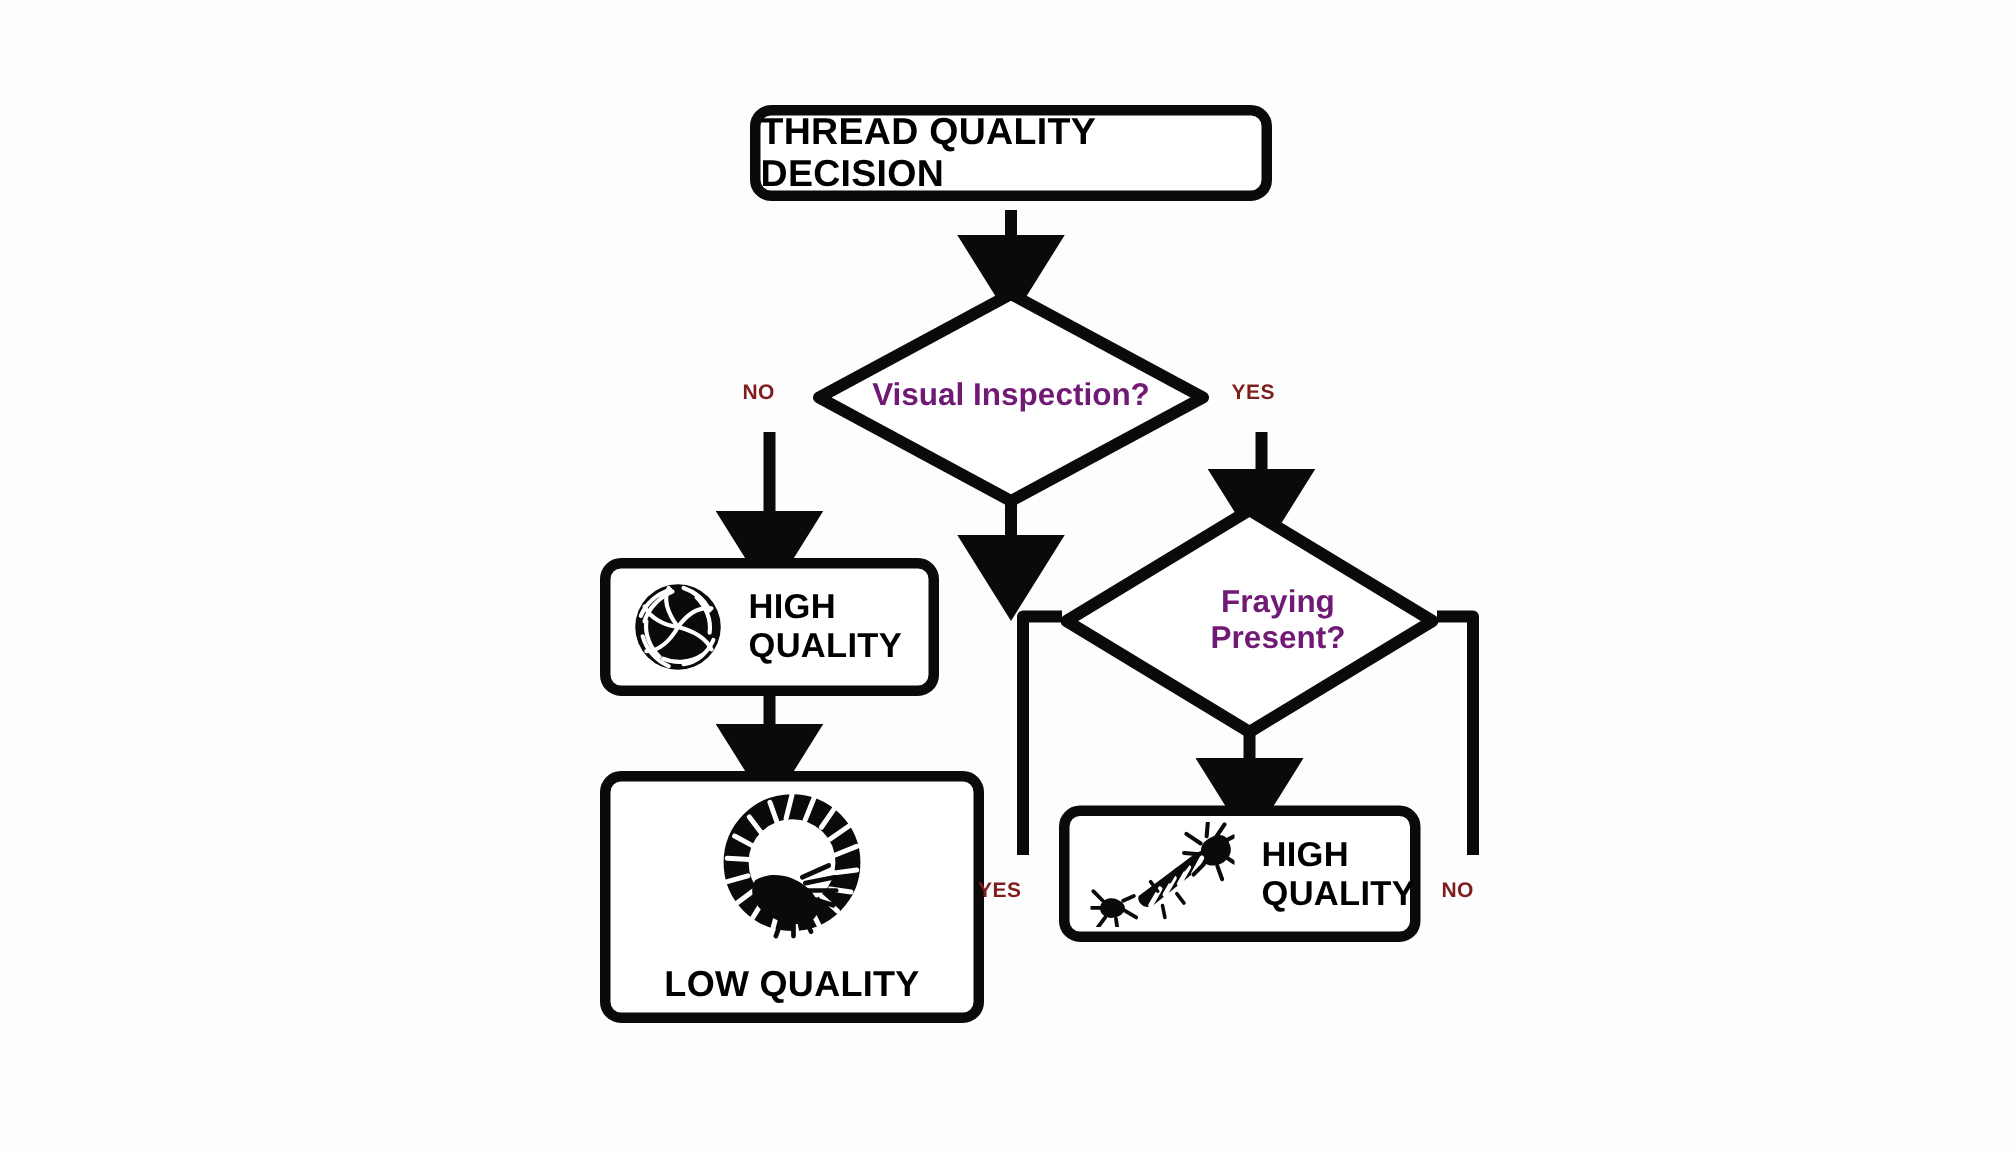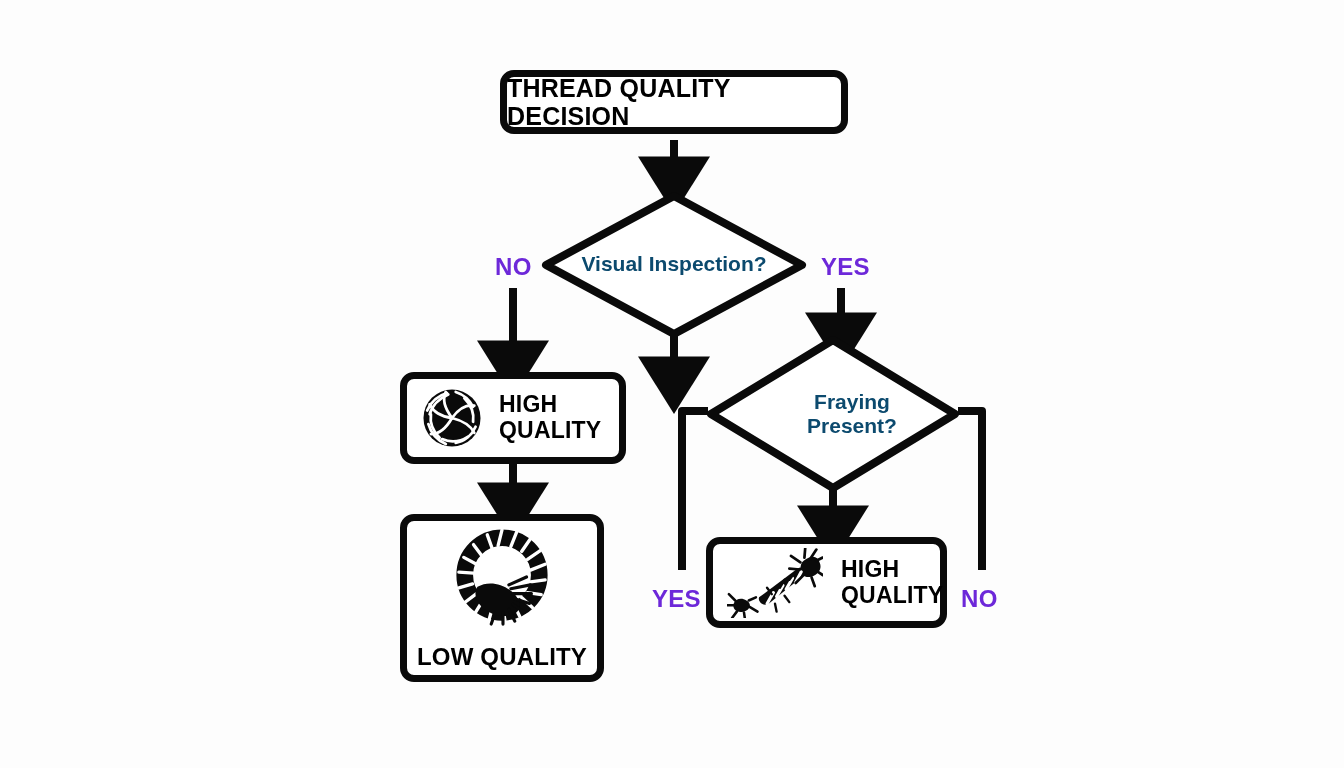--- a/index.html
+++ b/index.html
@@ -35,29 +35,29 @@
   .node-label {
     font-weight: bold;
     color: #000000;
     letter-spacing: 0.2px;
     line-height: 1.12;
     white-space: pre-line;
   }
   .edge-label {
     position: absolute;
     font-weight: bold;
-    color: #6d28d9;
-    font-size: 24px;
+    color: #7f1d1d;
+    font-size: 14px;
     letter-spacing: 0.3px;
     z-index: 6;
   }
   .diamond-label {
     position: absolute;
     font-weight: bold;
-    color: #0c4a6e;
+    color: #701a75;
     text-align: center;
     line-height: 1.14;
     white-space: pre-line;
     z-index: 6;
   }
   .icon-holder {
     flex: 0 0 auto;
     display: flex;
     align-items: center;
     justify-content: center;
@@ -131,21 +131,21 @@
           <path d="M56 8 C 68 12, 78 20, 84 32"></path>
           <path d="M30 82 C 20 72, 14 58, 16 44"></path>
           <path d="M76 80 C 64 88, 48 90, 34 84"></path>
         </g>
       </svg>
     </span>
     <span class="node-label" style="font-size:23px; margin-left:16px;">HIGH
 QUALITY</span>
   </div>
 
-  <div class="node-box" id="low-quality" style="left:400px; top:514px; width:204px; height:168px; flex-direction:column; justify-content:center; align-items:center;">
+  <div class="node-box" id="low-quality" style="left:400px; top:514px; width:256px; height:168px; flex-direction:column; justify-content:center; align-items:center;">
     <span class="icon-holder">
       <svg width="108" height="102" viewBox="0 0 110 104">
         <g fill="none" stroke="#0a0a0a">
           <circle cx="55" cy="50" r="38" stroke-width="17"></circle>
         </g>
         <g stroke="#ffffff" stroke-width="3.4" fill="none" stroke-linecap="round">
           <path d="M55 4 L51 20"></path>
           <path d="M70 6 L64 21"></path>
           <path d="M84 13 L75 26"></path>
           <path d="M94 25 L81 34"></path>

